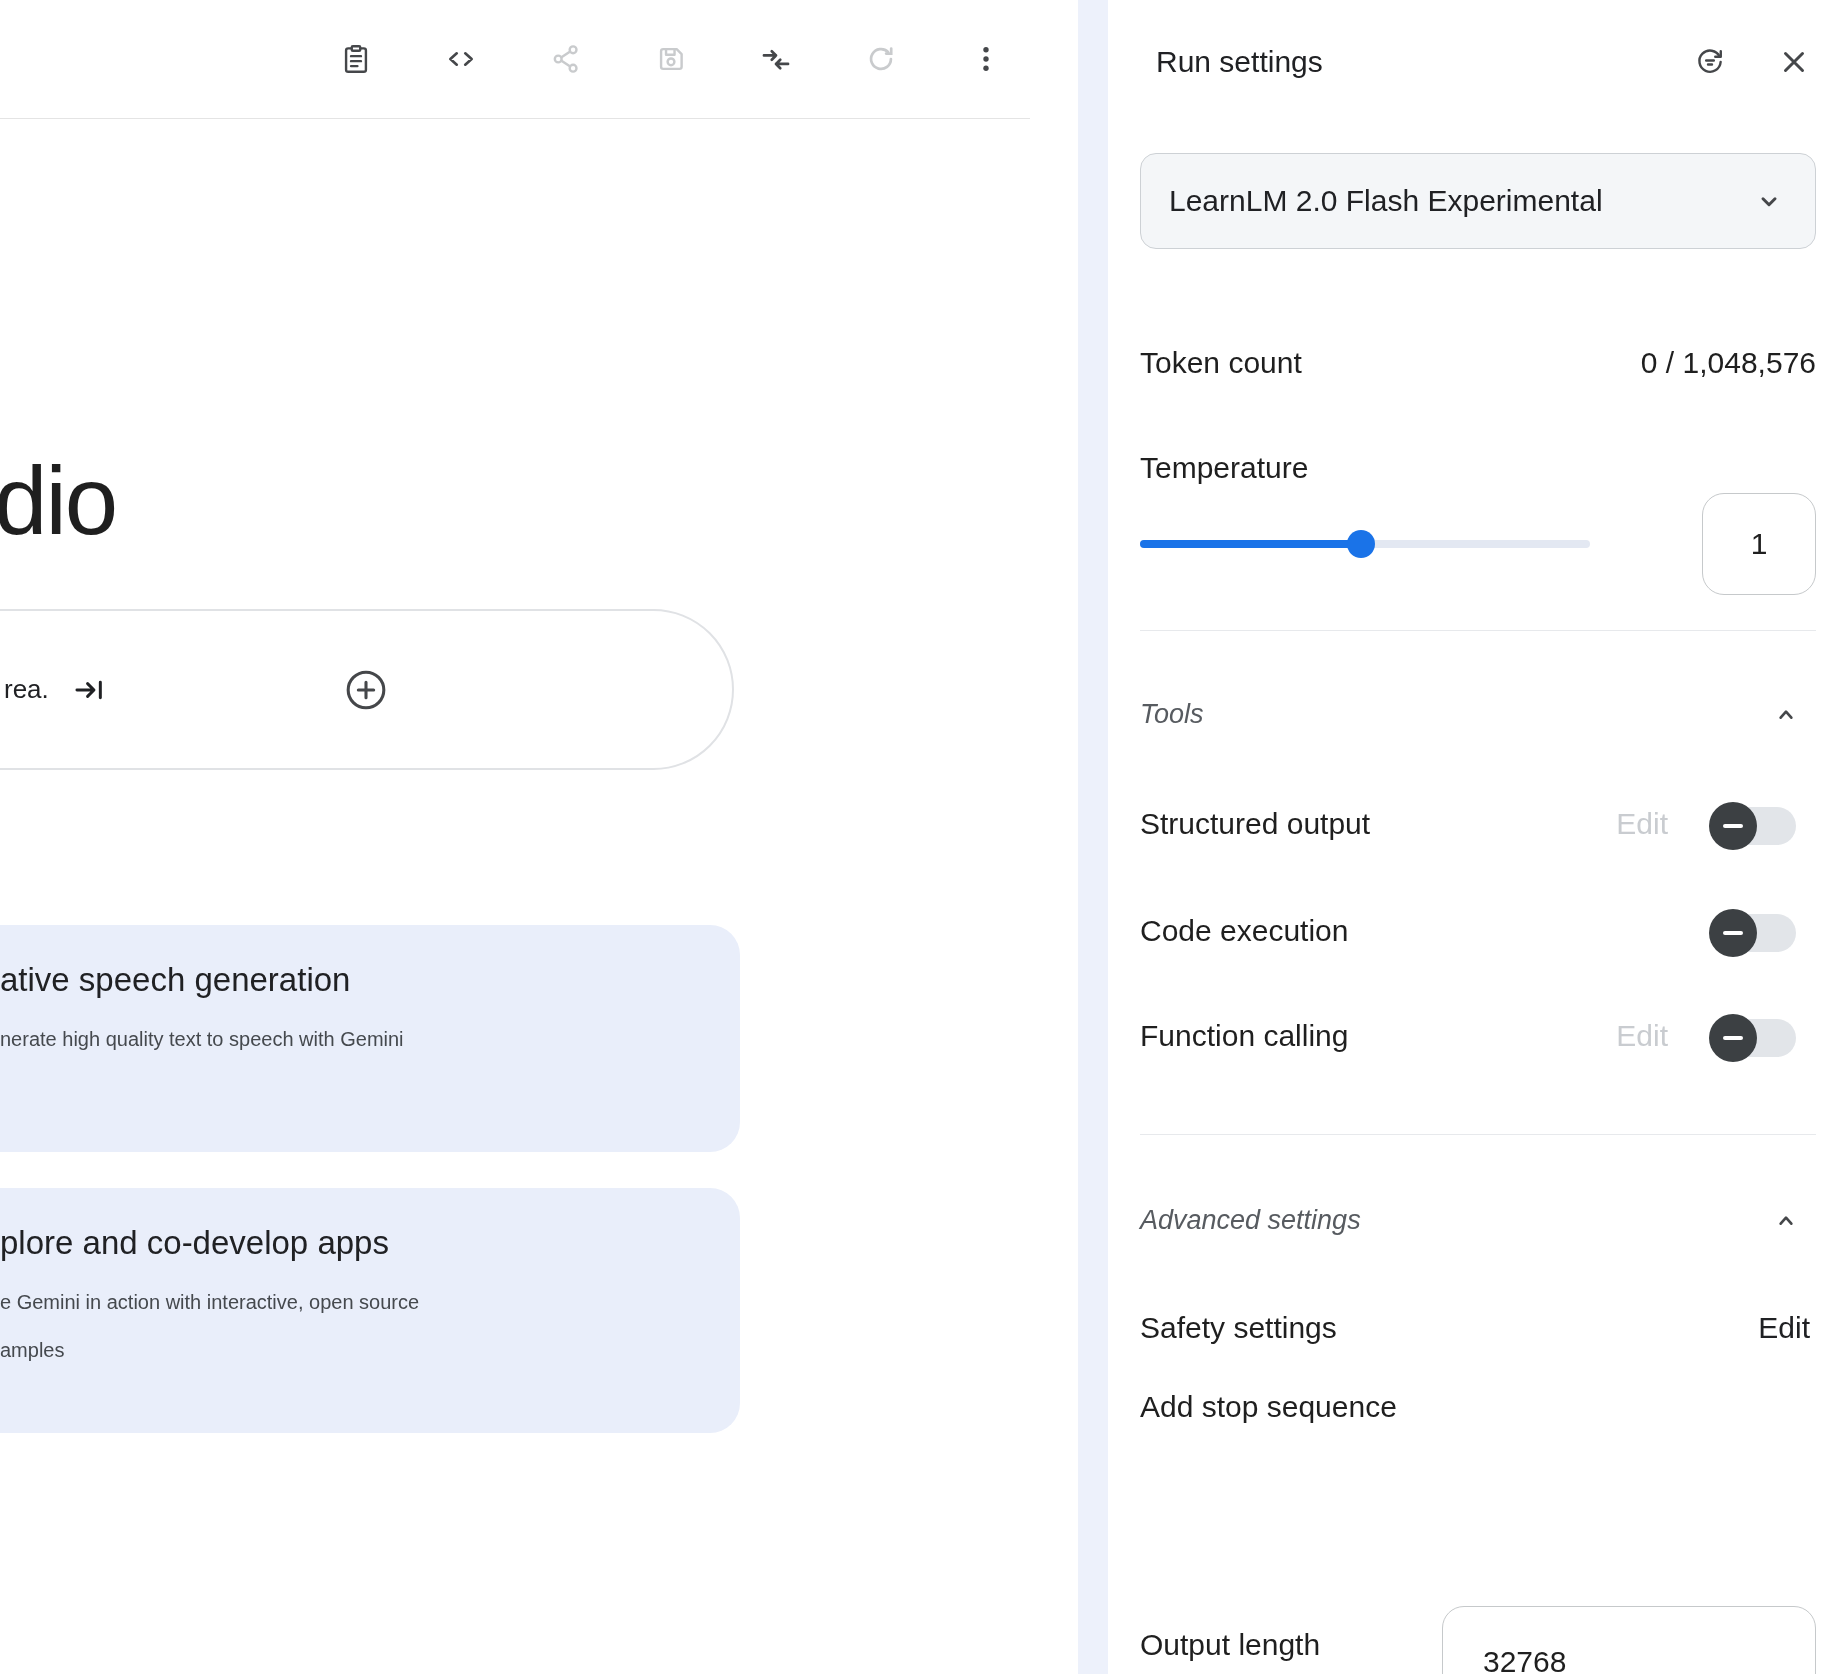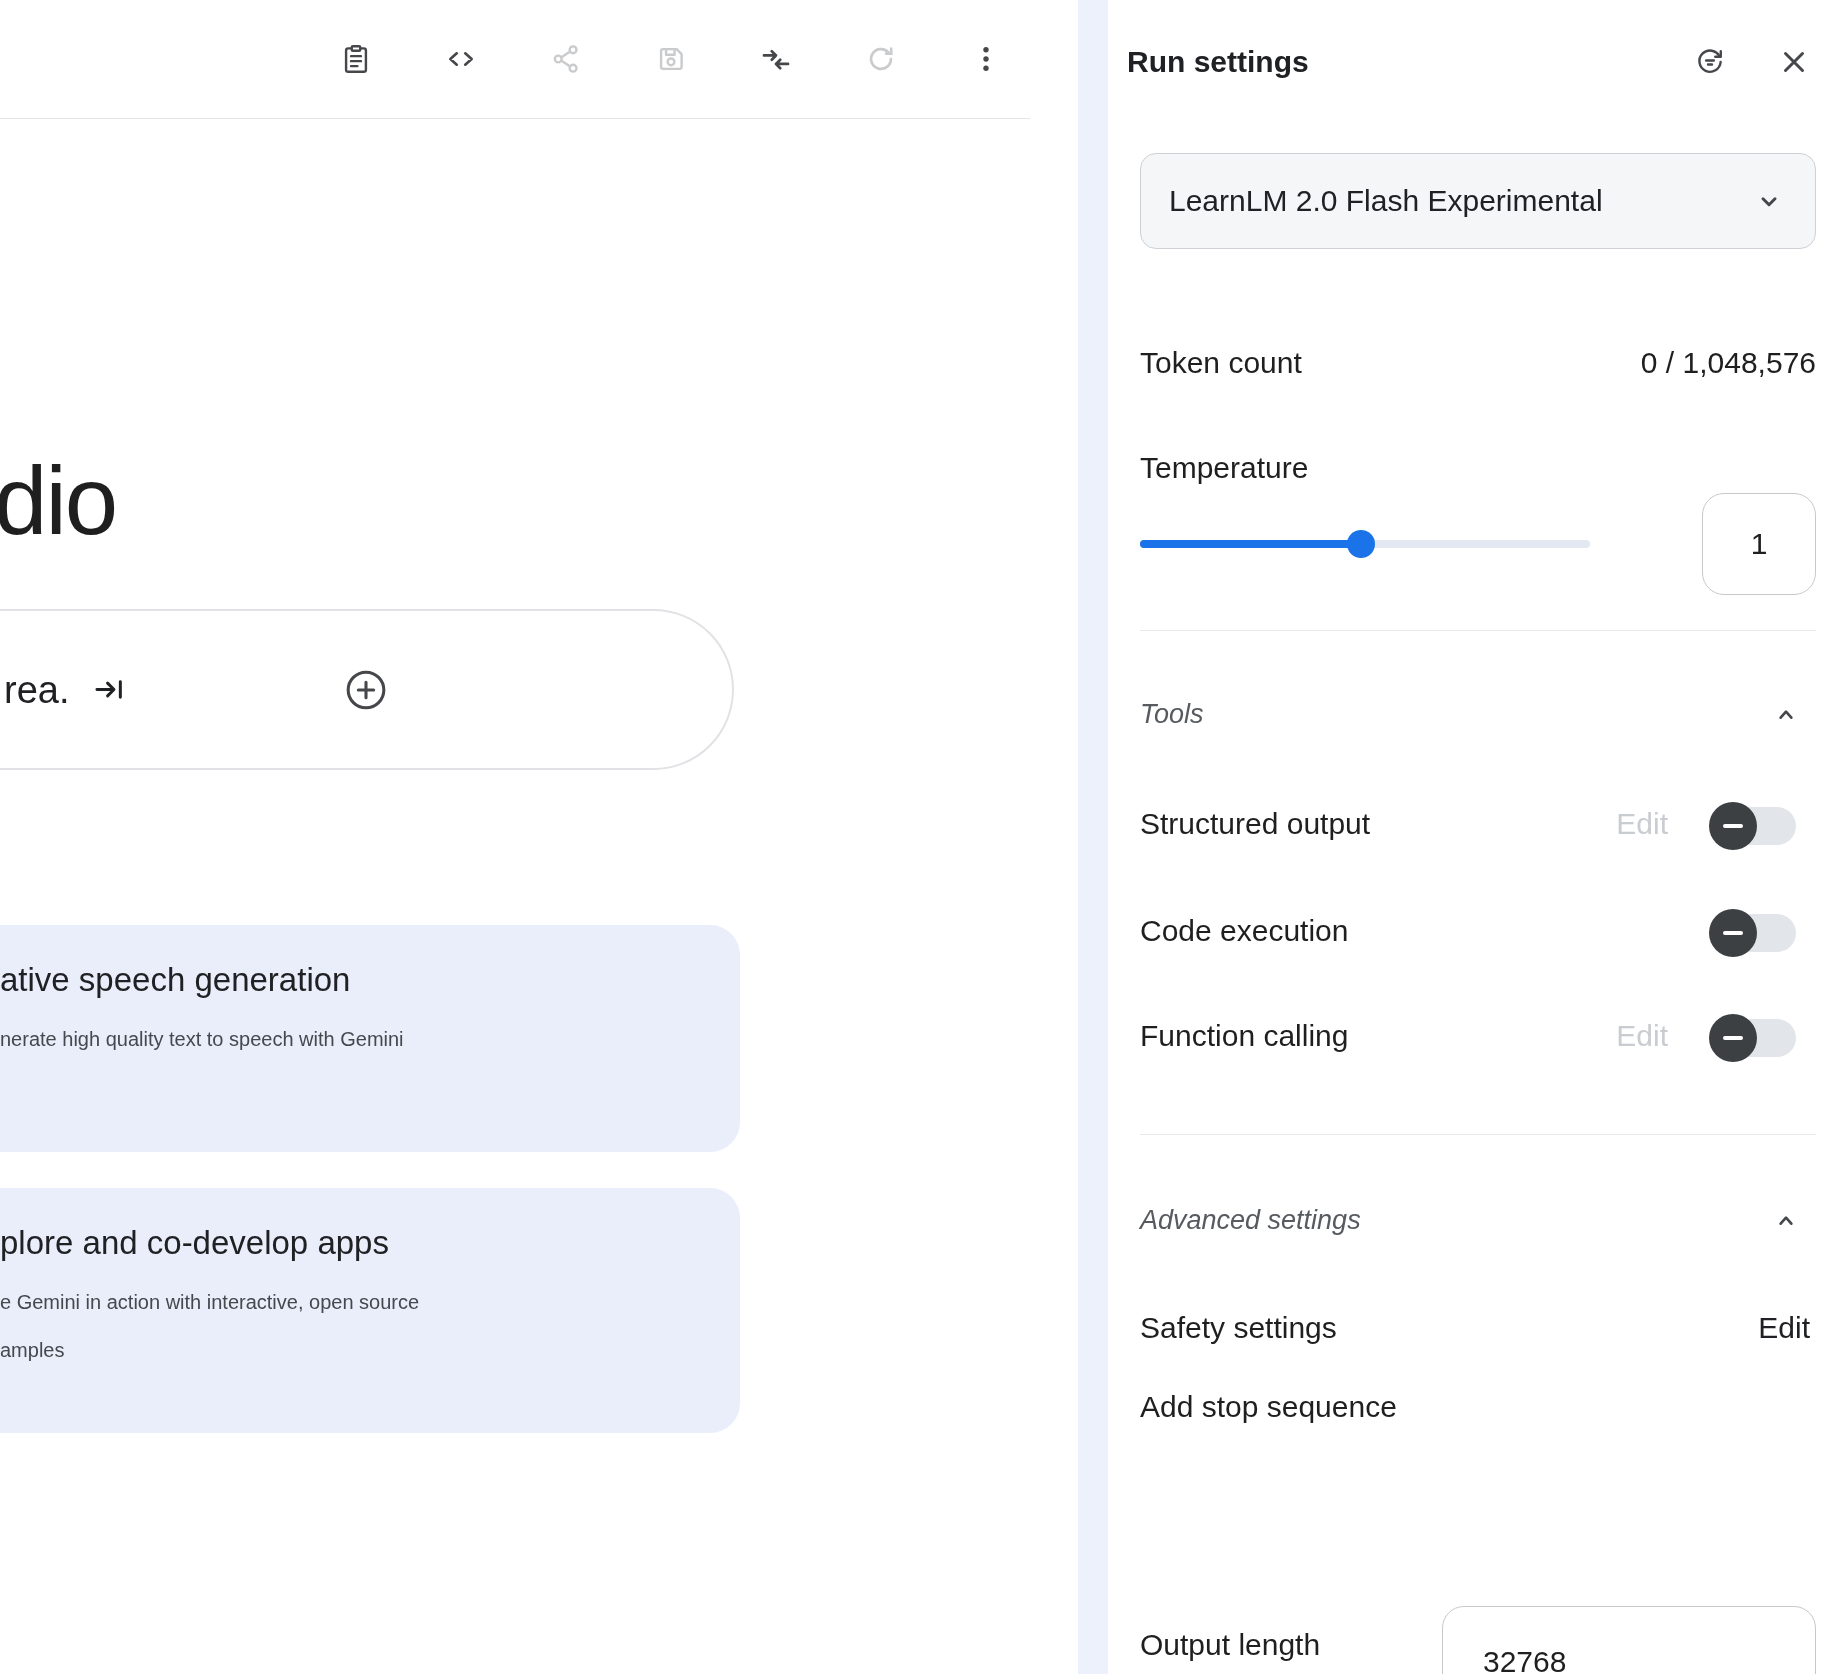--- a/index.html
+++ b/index.html
@@ -17,21 +17,21 @@
     background:none; border:none; cursor:pointer; }
   .tool-btn svg { width:34px; height:34px; }
   .c-dark { color:#45474a; } .c-dis { color:#c9cbcd; }
 
   .heading { position:absolute; top:448px; left:-6px; font-size:96px; font-weight:500;
     letter-spacing:-2px; color:#1f1f1f; line-height:1.1; white-space:nowrap; }
 
   .prompt-bar { position:absolute; top:609px; left:-320px; width:1054px; height:161px;
     border:2px solid #e0e2e5; border-radius:85px; background:#fff; }
   .prompt-frag { position:absolute; left:322px; top:50%; transform:translateY(-50%);
-    display:flex; align-items:center; gap:23px; font-size:38px; color:#202124; }
+    display:flex; align-items:center; gap:23px; font-size:26px; color:#202124; }
   .prompt-frag svg { width:34px; height:34px; color:#202124; }
   .add-btn { position:absolute; left:661px; top:50%; transform:translateY(-50%);
     width:46px; height:46px; background:none; border:none; color:#45474a; cursor:pointer; }
   .add-btn svg { width:46px; height:46px; }
   .run-btn { position:absolute; left:740px; top:50%; transform:translateY(-50%); height:78px;
     padding:0 34px; border-radius:45px; background:#e4e6e7; border:none; display:flex;
     align-items:center; gap:20px; cursor:pointer; font-family:inherit; }
   .run-label { font-size:31px; color:#3c4043; }
   .run-shortcut { font-size:29px; color:#5f6368; display:flex; align-items:center; gap:8px; }
   .run-shortcut svg { width:32px; height:32px; color:#5f6368; }
@@ -43,22 +43,22 @@
   .card-title { font-size:33px; font-weight:500; color:#202124; }
   .card-desc { margin-top:16px; font-size:20px; line-height:48px; color:#45494e; }
   .card-desc span { display:block; }
 
   
   .strip { width:30px; height:100%; background:#edf1fb; }
 
   
   .panel { position:relative; flex:1; height:100%; background:#fff; }
 
-  .panel-header { position:absolute; top:38px; left:19px; right:30px; height:48px;
-    display:flex; align-items:center;font-weight:bold; }
+  .panel-header { position:absolute; top:38px; left:48px; right:30px; height:48px;
+    display:flex; align-items:center; }
   .panel-title { font-size:30px; color:#202124; }
   .ph-spacer { flex:1; }
   .icon-btn { width:44px; height:44px; display:flex; align-items:center; justify-content:center;
     background:none; border:none; color:#45474a; cursor:pointer; }
   .icon-btn svg { width:34px; height:34px; }
   .icon-btn + .icon-btn { margin-left:40px; }
 
   .model-select { position:absolute; top:153px; left:32px; right:30px; height:96px;
     background:#f4f6f8; border:1px solid #cdd1d5; border-radius:16px; display:flex;
     align-items:center; padding:0 28px; font-size:30px; color:#202124; cursor:pointer; }

